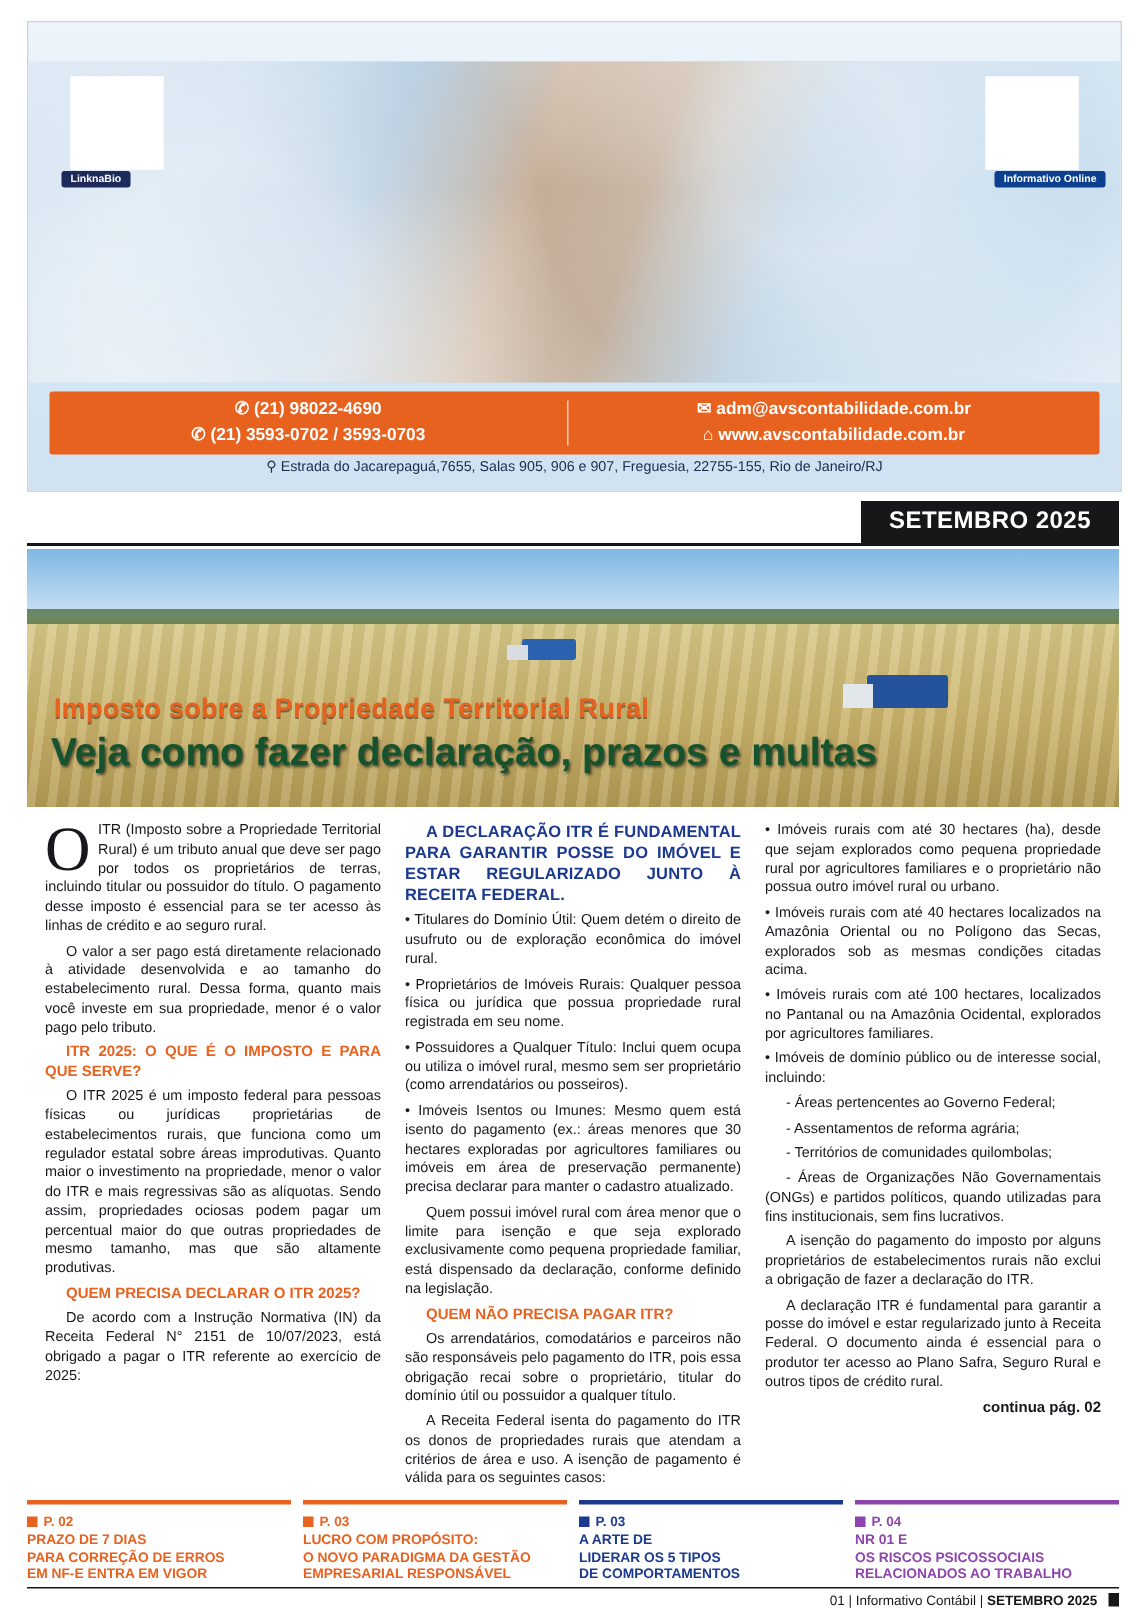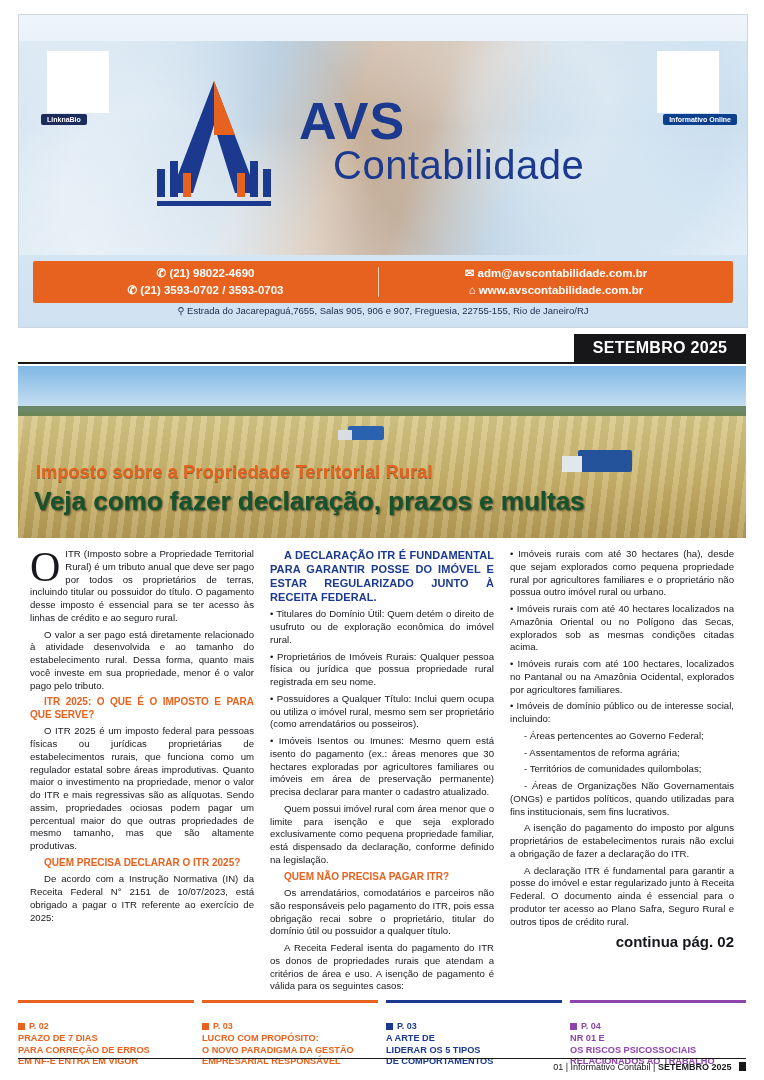--- a/index.html
+++ b/index.html
@@ -134,28 +134,28 @@
     padding:2px 5px 0 0;font-family:"Liberation Serif", serif;
   }
   .sub-or{
     color:#e8621f;font-weight:bold;font-size:10px;line-height:1.25;
     margin:6px 0 3px 0;text-indent:0;
   }
   .pull{
     color:#1b3a8f;font-weight:bold;font-size:11px;line-height:1.28;
     margin:4px 0 6px 0;text-indent:0;letter-spacing:.1px;
   }
-  .cont{font-weight:bold;text-align:right;display:block;margin-top:4px;text-indent:0;font-size:15px;}
+  .cont{font-weight:bold;text-align:right;display:block;margin-top:4px;text-indent:0;font-size:10px;}
 
   
   .teasers{
     position:absolute;left:18px;top:1000px;width:728px;height:52px;
     display:flex;gap:8px;
   }
-  .teaser{width:176px;position:relative;padding-top:16px;box-sizing:border-box;}
+  .teaser{width:176px;position:relative;padding-top:4px;box-sizing:border-box;}
   .teaser .bar{position:absolute;left:0;top:0;width:176px;height:3px;}
   .teaser .pg{font-size:9px;font-weight:bold;margin:5px 0 2px 0;}
   .teaser .pg .sq{display:inline-block;width:7px;height:7px;margin-right:4px;vertical-align:-1px;}
   .teaser .tx{font-size:9.2px;font-weight:bold;line-height:1.25;}
 
   
   .footline{
     position:absolute;left:18px;top:1058px;width:728px;
     border-top:1px solid #17171a;padding-top:3px;
     text-align:right;font-size:9px;color:#17171a;
@@ -171,37 +171,20 @@
   <div class="header">
     <div class="hdr-title">Informativo Empresarial</div>
     <div class="hdr-photo"></div>
 
     <div class="qr qr-left"></div>
     <div class="qr-cap qr-cap-left">LinknaBio</div>
 
     <div class="qr qr-right"></div>
     <div class="qr-cap qr-cap-right">Informativo Online</div>
 
-    <div class="logo-wrap">
-      <svg class="logo-mark" viewBox="0 0 150 150">
-        <polygon points="75,8 118,120 96,120 75,52 54,120 32,120" fill="#1b3a8f"></polygon>
-        <polygon points="75,8 96,62 75,62" fill="#e8621f"></polygon>
-        <rect x="18" y="96" width="8" height="28" fill="#1b3a8f"></rect>
-        <rect x="31" y="88" width="8" height="36" fill="#1b3a8f"></rect>
-        <rect x="44" y="100" width="8" height="24" fill="#e8621f"></rect>
-        <rect x="98" y="100" width="8" height="24" fill="#e8621f"></rect>
-        <rect x="111" y="88" width="8" height="36" fill="#1b3a8f"></rect>
-        <rect x="124" y="96" width="8" height="28" fill="#1b3a8f"></rect>
-        <rect x="18" y="128" width="114" height="5" fill="#1b3a8f"></rect>
-      </svg>
-      <div class="brand">
-        <div class="l1">AVS</div>
-        <div class="l2">Contabilidade</div>
-      </div>
-    </div>
 
     <div class="contact-bar">
       <div class="cb-left">
         <div>✆ <span>(21) 98022-4690</span></div>
         <div>✆ <span>(21) 3593-0702 / 3593-0703</span></div>
       </div>
       <div class="cb-div"></div>
       <div class="cb-right">
         <div>✉ <span>adm@avscontabilidade.com.br</span></div>
         <div>⌂ <span>www.avscontabilidade.com.br</span></div>

